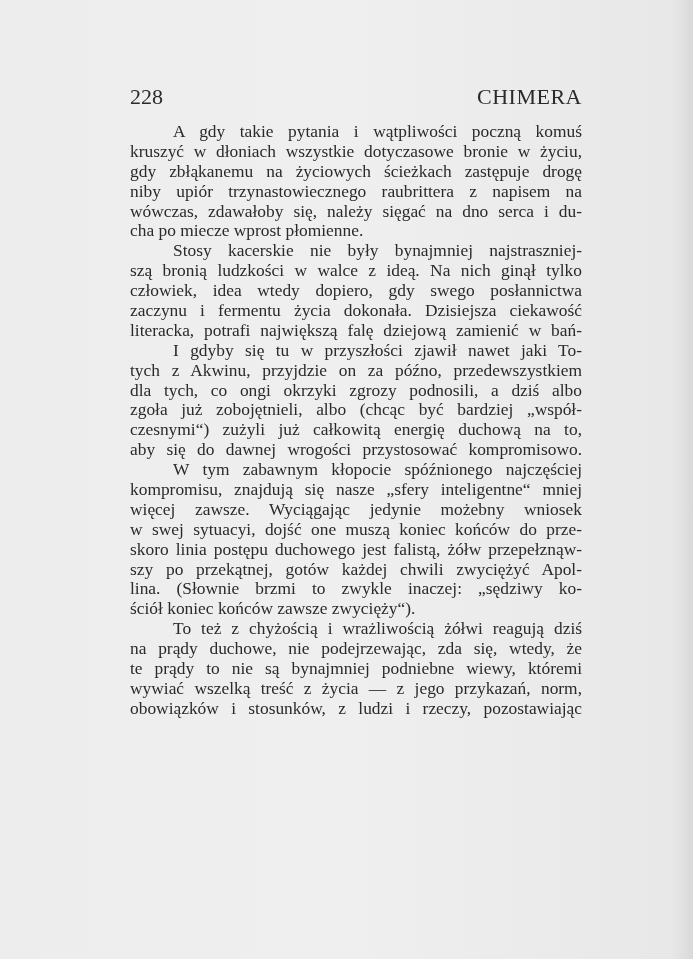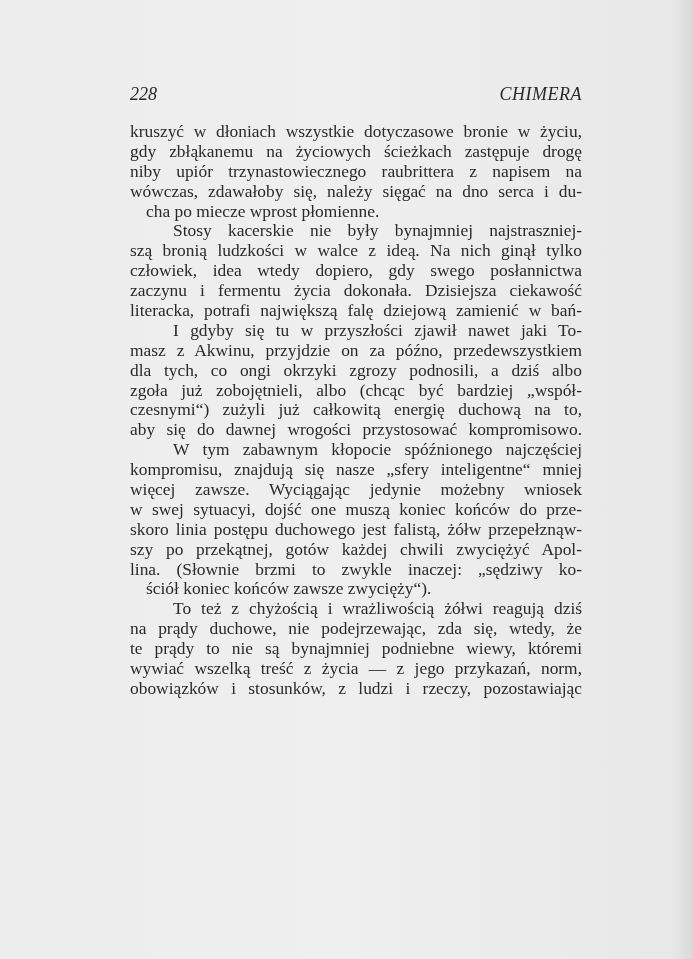--- a/index.html
+++ b/index.html
@@ -9,66 +9,67 @@
     position: relative;
     font-family: "Liberation Serif", "DejaVu Serif", serif;
     color: #2a2a2a;
   }
   .page {
     position: absolute; left: 0; top: 0; width: 693px; height: 959px;
     background: linear-gradient(90deg, #ededed 0%, #efefef 50%, #e8e8e8 97%, #d9d9d9 100%);
   }
   .header {
     position: absolute; left: 130px; top: 84px; width: 452px; height: 24px;
-    font-style: italic; font-size: 18px;
+    font-size: 22px;
   }
   .page-number { position: absolute; left: 0; top: 0; }
   .running-title { position: absolute; right: 0; top: 0; letter-spacing: 0.5px; }
   .body-text {
     position: absolute; left: 130px; top: 122px; width: 452px;
     font-size: 17.4px; line-height: 19.9px;
   }
   .line {
     display: block; white-space: nowrap;
     text-align: justify; text-align-last: justify;
     height: 19.9px;
   }
   .line.indent { padding-left: 43px; }
-  .line.last { text-align-last: left; margin-left: 16px; }
+  .line.last { text-align-last: left; }
 </style>
 </head>
 <body>
 
 <div class="page">
   <div class="header">
     <span class="page-number">228</span>
     <span class="running-title">CHIMERA</span>
   </div>
 
   <div class="body-text">
 
     <div>
+      <span class="line indent">A gdy takie pytania i wątpliwości poczną komuś</span>
       <span class="line">kruszyć w dłoniach wszystkie dotyczasowe bronie w życiu,</span>
       <span class="line">gdy zbłąkanemu na życiowych ścieżkach zastępuje drogę</span>
       <span class="line">niby upiór trzynastowiecznego raubrittera z napisem na</span>
       <span class="line">wówczas, zdawałoby się, należy sięgać na dno serca i du-</span>
       <span class="line last">cha po miecze wprost płomienne.</span>
     </div>
 
     <div>
       <span class="line indent">Stosy kacerskie nie były bynajmniej najstraszniej-</span>
       <span class="line">szą bronią ludzkości w walce z ideą. Na nich ginął tylko</span>
       <span class="line">człowiek, idea wtedy dopiero, gdy swego posłannictwa</span>
       <span class="line">zaczynu i fermentu życia dokonała. Dzisiejsza ciekawość</span>
       <span class="line">literacka, potrafi największą falę dziejową zamienić w bań-</span>
     </div>
 
     <div>
       <span class="line indent">I gdyby się tu w przyszłości zjawił nawet jaki To-</span>
-      <span class="line">masz z Akwinu, przyjdzie on za późno, przedewszystkiem</span>
+      <span class="line">tych z Akwinu, przyjdzie on za późno, przedewszystkiem</span>
       <span class="line">dla tych, co ongi okrzyki zgrozy podnosili, a dziś albo</span>
       <span class="line">zgoła już zobojętnieli, albo (chcąc być bardziej „współ-</span>
       <span class="line">czesnymi“) zużyli już całkowitą energię duchową na to,</span>
       <span class="line">aby się do dawnej wrogości przystosować kompromisowo.</span>
     </div>
 
     <div>
       <span class="line indent">W tym zabawnym kłopocie spóźnionego najczęściej</span>
       <span class="line">kompromisu, znajdują się nasze „sfery inteligentne“ mniej</span>
       <span class="line">więcej zawsze. Wyciągając jedynie możebny wniosek</span>

